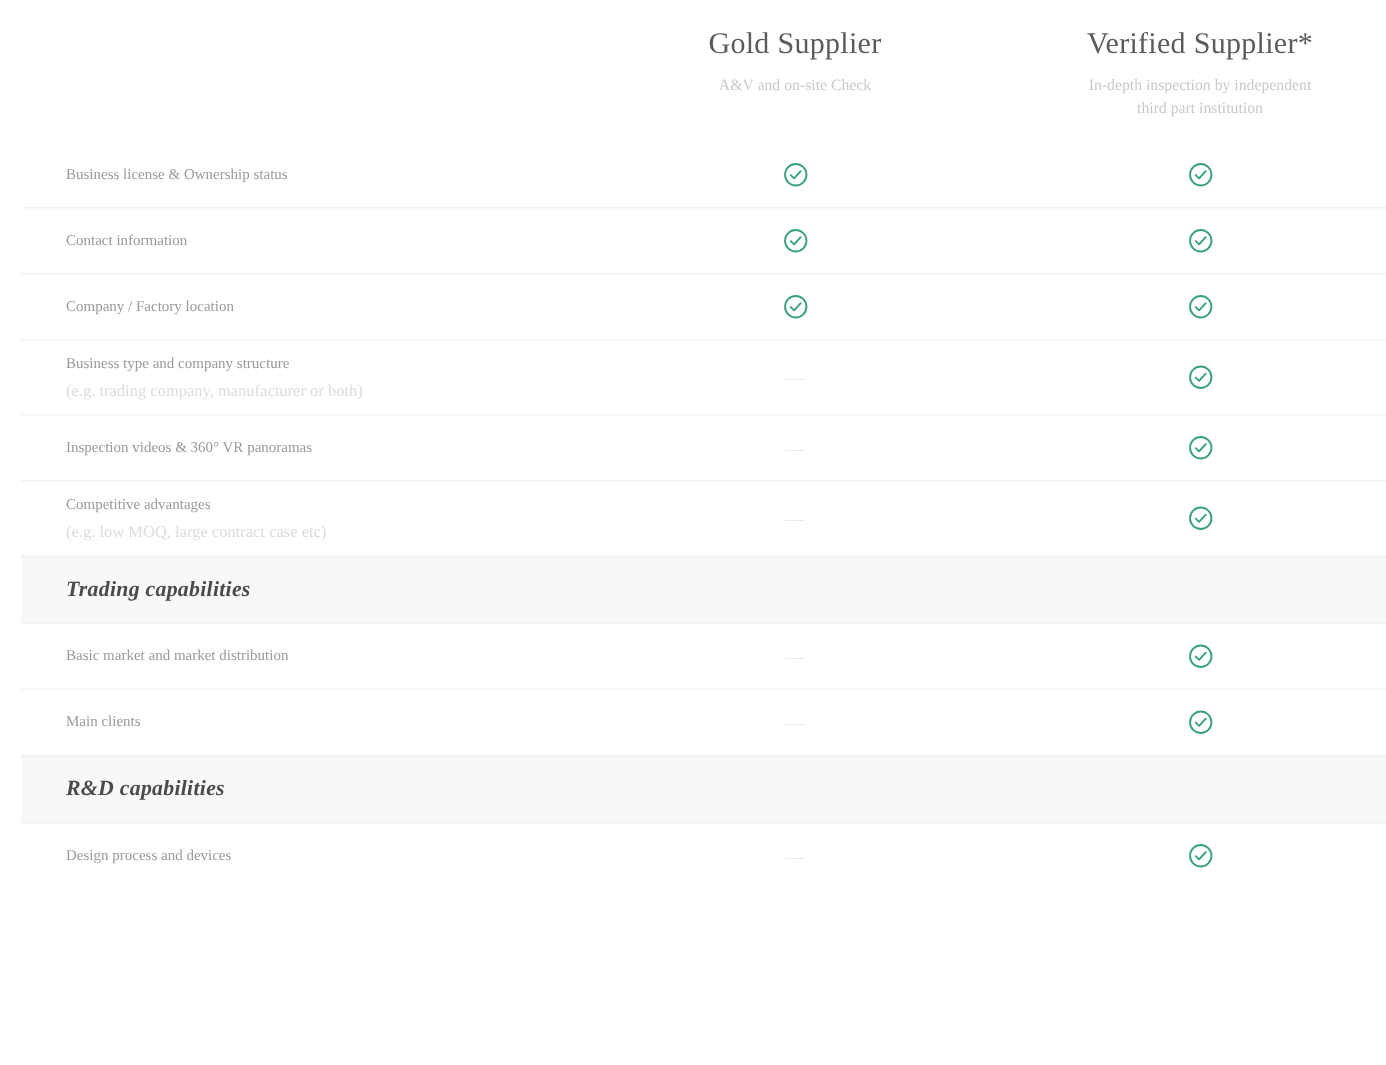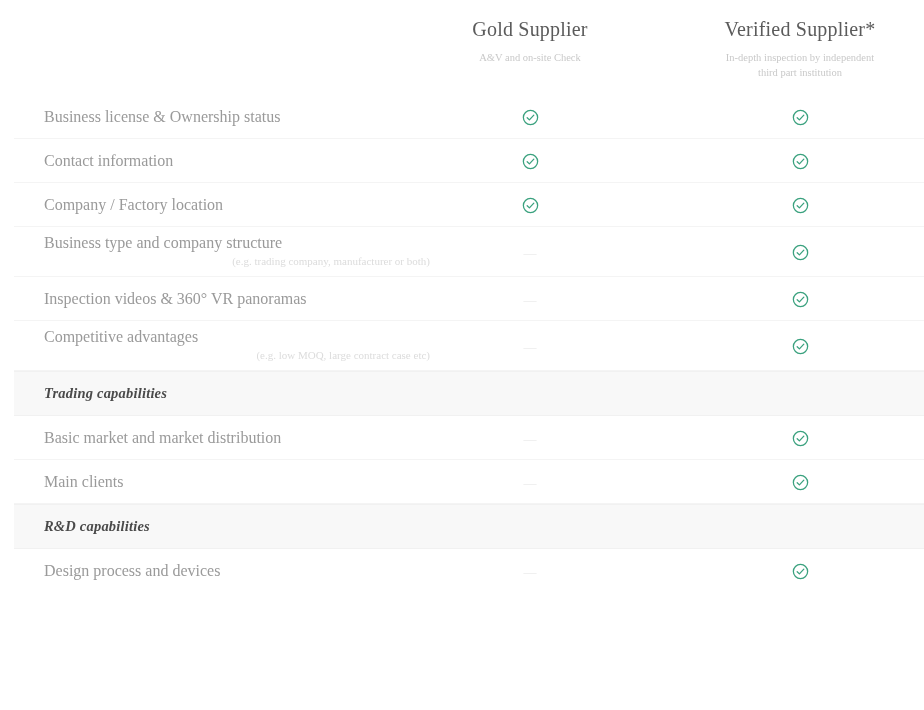--- a/index.html
+++ b/index.html
@@ -90,31 +90,30 @@
   }
   .cell-spacer { flex: 1 1 auto; }
   .cell-verified {
     width: 240px; flex: 0 0 240px;
     text-align: center;
     padding-right: 8px;
   }
 
   .feature-label {
     font-family: "Liberation Serif", "DejaVu Serif", serif;
-    font-size: 16px;
+    font-size: 10px;
     color: #9a9a9a;
     line-height: 17px;
   }
   .feature-note {
     font-family: "Liberation Serif", "DejaVu Serif", serif;
     font-size: 11px;
     color: #dcdcdc;
     line-height: 16px;
     margin-top: 2px;
-    text-align: right;
   }
 
   
   .check-icon { display: inline-block; vertical-align: middle; line-height: 0; }
   .dash-mark {
     display: inline-block;
     font-family: "Liberation Serif", "DejaVu Serif", serif;
     font-size: 13px;
     color: #e9e9e9;
     letter-spacing: 0;

